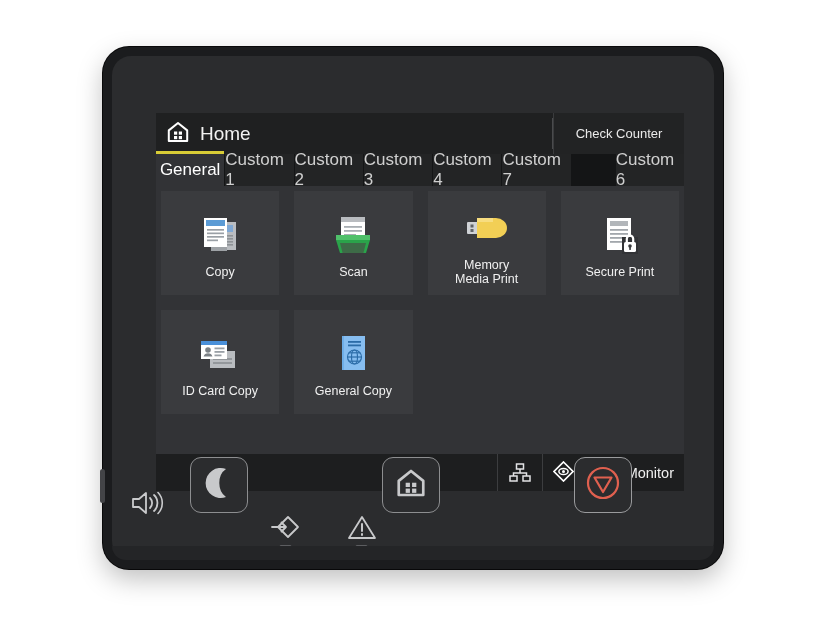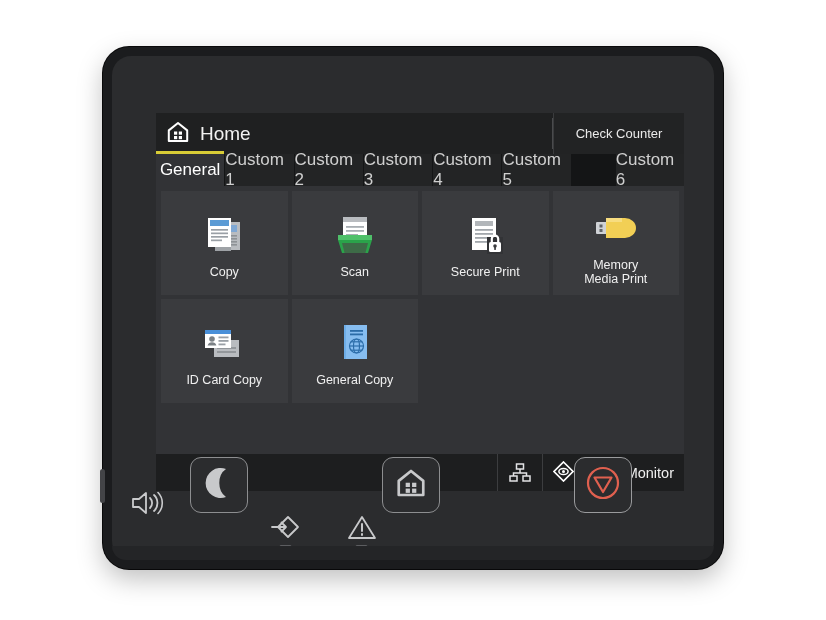--- a/index.html
+++ b/index.html
@@ -87,21 +87,21 @@
   #app-panel {
     position: relative;
     height: 268px;
     background: #323336;
     padding: 5px 5px 0 5px;
   }
   #app-grid {
     display: grid;
     grid-template-columns: repeat(4, 1fr);
     grid-auto-rows: 104px;
-    gap: 4px;
+    gap: 15px;
   }
   .tile {
     background: #3a3b3e;
     display: flex; flex-direction: column;
     align-items: center; justify-content: center;
     gap: 4px;
     padding-top: 4px;
   }
   .tile.empty { background: transparent; }
   .tile-icon { height: 50px; display: flex; align-items: center; justify-content: center; }
@@ -192,21 +192,21 @@
         <div id="titlebar-divider"></div>
         <div id="check-counter">Check Counter</div>
       </div>
 
       <div id="tabrow">
         <div class="tab active">General</div>
         <div class="tab">Custom 1</div>
         <div class="tab">Custom 2</div>
         <div class="tab">Custom 3</div>
         <div class="tab">Custom 4</div>
-        <div class="tab">Custom 5</div>
+        <div class="tab">Custom 7</div>
         <div class="tab">Custom 6</div>
       </div>
 
       <div id="app-panel">
         <div id="app-grid">
 
           <div class="tile">
             <div class="tile-icon">
               <svg width="46" height="46" viewBox="0 0 46 46">
                 <rect x="17" y="9" width="22" height="28" fill="#b9bcc0"></rect>
@@ -244,52 +244,52 @@
                 <path d="M6 22 h34 v5 l-4 13 h-26 l-4 -13 z" fill="#2aa34a"></path>
                 <path d="M10 30 h26 l-2.6 10 h-20.8 z" fill="#3d6b47"></path>
                 <rect x="6" y="22" width="34" height="5" fill="#4fc06a"></rect>
               </svg>
             </div>
             <div class="tile-label">Scan</div>
           </div>
 
           <div class="tile">
             <div class="tile-icon">
+              <svg width="48" height="40" viewBox="0 0 48 40">
+                <rect x="4" y="13" width="11" height="12" rx="1" fill="#cfd2d6"></rect>
+                <rect x="7.5" y="15.5" width="3" height="3" fill="#5f6367"></rect>
+                <rect x="7.5" y="20" width="3" height="3" fill="#5f6367"></rect>
+                <rect x="14" y="9" width="16" height="20" fill="#f2cf55"></rect>
+                <path d="M28 9 h5 a11 10 0 0 1 0 20 h-5 z" fill="#f2cf55"></path>
+                <rect x="14" y="9" width="16" height="4" fill="#f7dd80"></rect>
+              </svg>
+            </div>
+            <div class="tile-label">Memory
+Media Print</div>
+          </div>
+
+          <div class="tile">
+            <div class="tile-icon">
               <svg width="46" height="46" viewBox="0 0 46 46">
                 <rect x="10" y="5" width="24" height="32" fill="#ffffff"></rect>
                 <rect x="13" y="8" width="18" height="5" fill="#b2b6ba"></rect>
                 <g fill="#a2a7ac">
                   <rect x="13" y="16" width="18" height="1.8"></rect>
                   <rect x="13" y="20" width="18" height="1.8"></rect>
                   <rect x="13" y="24" width="18" height="1.8"></rect>
                   <rect x="13" y="28" width="12" height="1.8"></rect>
                 </g>
                 <path d="M25 24 h16 v17 h-16 z" fill="#323336"></path>
                 <rect x="27" y="29" width="12" height="10" rx="1.6" fill="#ffffff"></rect>
                 <path d="M29.8 29 v-3.2 a3.2 3.2 0 0 1 6.4 0 V29" fill="none" stroke="#ffffff" stroke-width="2.2"></path>
                 <circle cx="33" cy="33" r="1.8" fill="#3a3b3e"></circle>
                 <rect x="32.2" y="33.5" width="1.7" height="3.4" fill="#3a3b3e"></rect>
               </svg>
             </div>
             <div class="tile-label">Secure Print</div>
-          </div>
-
-          <div class="tile">
-            <div class="tile-icon">
-              <svg width="48" height="40" viewBox="0 0 48 40">
-                <rect x="4" y="13" width="11" height="12" rx="1" fill="#cfd2d6"></rect>
-                <rect x="7.5" y="15.5" width="3" height="3" fill="#5f6367"></rect>
-                <rect x="7.5" y="20" width="3" height="3" fill="#5f6367"></rect>
-                <rect x="14" y="9" width="16" height="20" fill="#f2cf55"></rect>
-                <path d="M28 9 h5 a11 10 0 0 1 0 20 h-5 z" fill="#f2cf55"></path>
-                <rect x="14" y="9" width="16" height="4" fill="#f7dd80"></rect>
-              </svg>
-            </div>
-            <div class="tile-label">Memory
-Media Print</div>
           </div>
 
           <div class="tile">
             <div class="tile-icon">
               <svg width="48" height="42" viewBox="0 0 48 42">
                 <rect x="14" y="17" width="25" height="17" fill="#b9bcc0"></rect>
                 <g fill="#93979b">
                   <rect x="17" y="24" width="19" height="2"></rect>
                   <rect x="17" y="28" width="19" height="2"></rect>
                 </g>

